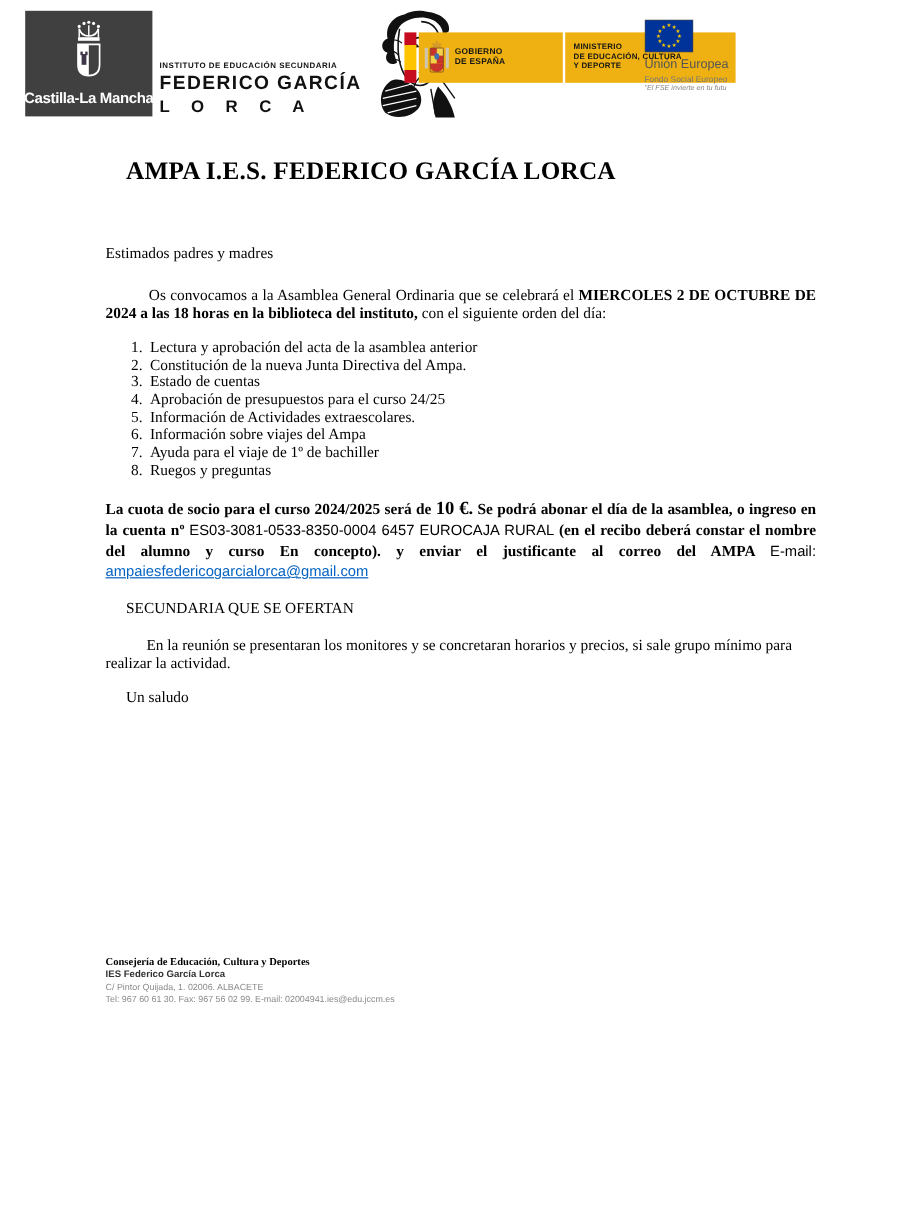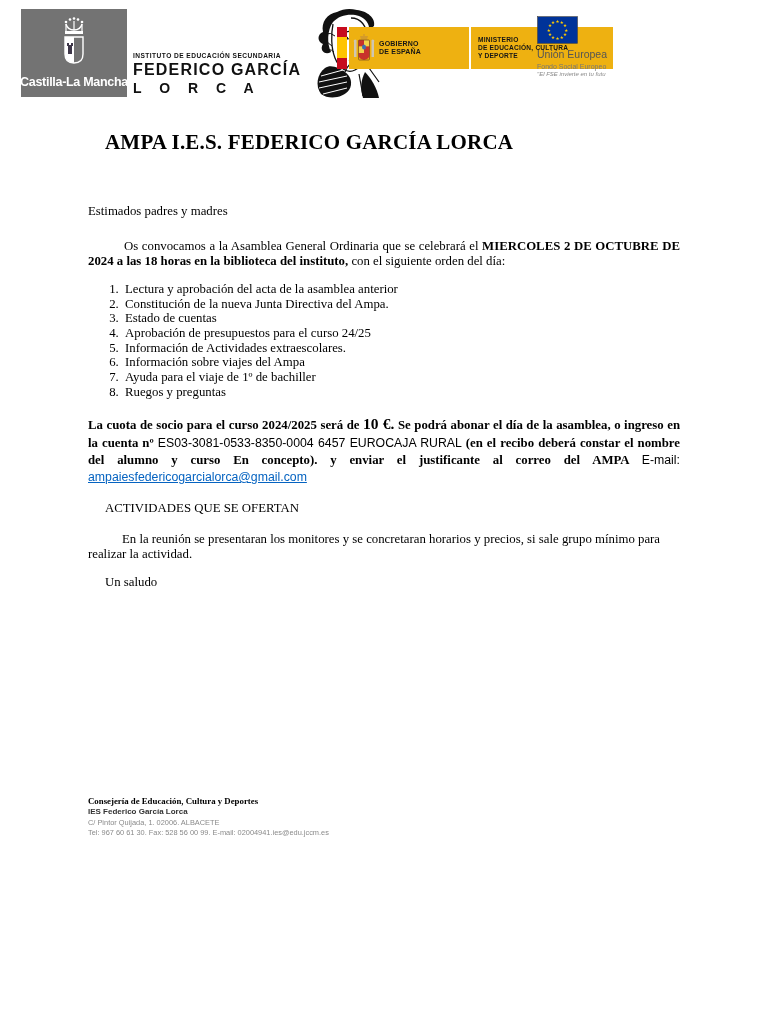--- a/index.html
+++ b/index.html
@@ -1,21 +1,21 @@
 <!DOCTYPE html>
 <html><head>
 <meta charset="utf-8">
 <style>
   html,body{margin:0;padding:0;background:#fff;}
   .page{position:relative;width:768px;height:1020px;background:#fff;overflow:hidden;
         font-family:"Liberation Serif", serif;color:#000;}
 
   
   .hdr{position:absolute;top:0;left:0;width:768px;height:104px;}
-  .clm-logo{position:absolute;left:21px;top:9px;width:106px;height:88px;background:#737373;
+  .clm-logo{position:absolute;left:21px;top:9px;width:106px;height:88px;background:#404040;
             display:flex;flex-direction:column;align-items:center;justify-content:flex-start;}
   .clm-logo svg{margin-top:6px;}
   .clm-label{color:#fff;font-family:"Liberation Sans",sans-serif;font-weight:bold;
              font-size:12.5px;letter-spacing:-0.3px;margin-top:2px;white-space:nowrap;}
 
   .school{position:absolute;left:133px;top:8px;display:flex;align-items:flex-start;}
   .school-text{margin-top:44px;font-family:"Liberation Sans",sans-serif;color:#111;}
   .school-l1{font-size:6.6px;font-weight:bold;letter-spacing:0.45px;white-space:nowrap;}
   .school-l2{font-size:16px;font-weight:bold;letter-spacing:1.2px;margin-top:2px;white-space:nowrap;}
   .school-l3{font-size:14px;font-weight:bold;letter-spacing:7px;margin-top:1px;white-space:nowrap;}
@@ -186,28 +186,28 @@
       <li>Aprobación de presupuestos para el curso 24/25</li>
       <li>Información de Actividades extraescolares.</li>
       <li>Información sobre viajes del Ampa</li>
       <li>Ayuda para el viaje de 1º de bachiller</li>
       <li>Ruegos y preguntas</li>
     </ol>
 
 
     <p class="p-fee"><span>La cuota de socio para el curso 2024/2025 será de </span><span class="fee-amount">10 €.</span><span>  Se podrá abonar el día de la asamblea, o ingreso en la cuenta nº </span><span class="sans">ES03-3081-0533-8350-0004  6457 EUROCAJA RURAL </span><span>(en el recibo deberá constar el nombre del alumno y curso En concepto).  y enviar el justificante al correo del AMPA </span><span class="sans">E-mail: </span><a class="email-link">ampaiesfedericogarcialorca@gmail.com</a></p>
 
-    <p class="act-head">ACTIVIDADES QUE SE OFERTAN</p>
+    <p class="act-head">SECUNDARIA QUE SE OFERTAN</p>
 
 
     <p class="p-meet">En la reunión se presentaran los monitores y se concretaran horarios y precios, si sale grupo mínimo para realizar la actividad.</p>
 
     <p class="closing">Un saludo</p>
   </div>
 
   <div class="footer">
     <div class="f1">Consejería de Educación, Cultura y Deportes</div>
     <div class="f2">IES Federico García Lorca</div>
     <div class="f3">C/ Pintor Quijada, 1. 02006. ALBACETE</div>
-    <div class="f4">Tel: 967 60 61 30. Fax: 528 56 00 99. E-mail: 02004941.ies@edu.jccm.es</div>
+    <div class="f4">Tel: 967 60 61 30. Fax: 967 56 02 99. E-mail: 02004941.ies@edu.jccm.es</div>
   </div>
 
 </div>
 
 </body></html>

